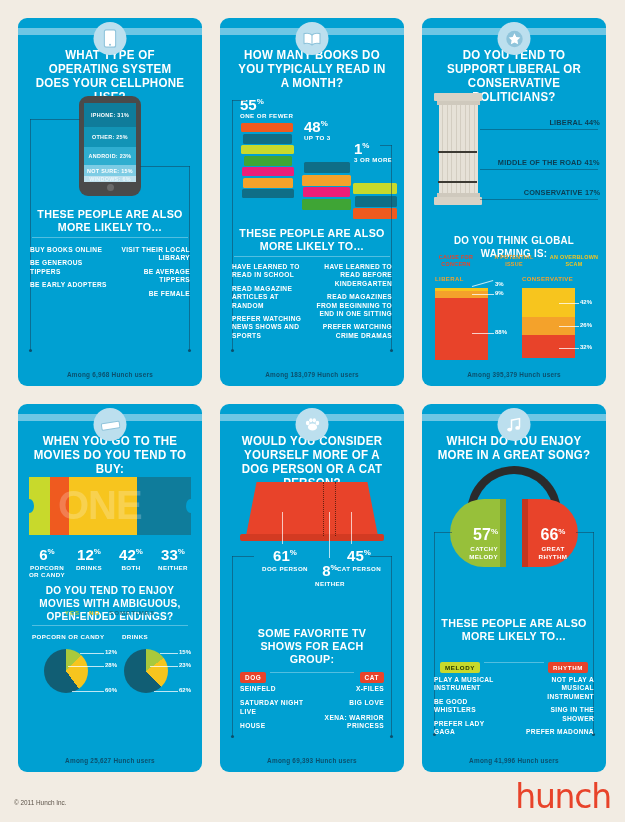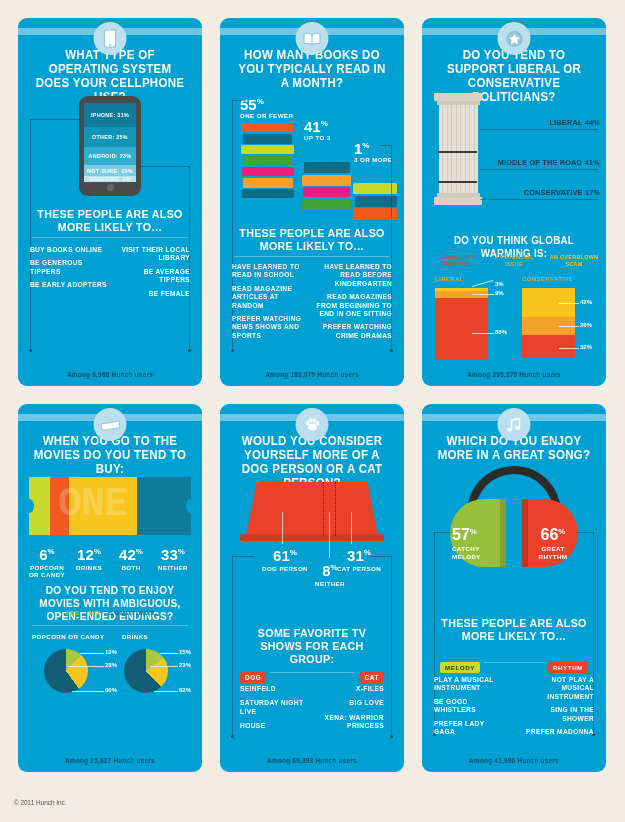--- a/index.html
+++ b/index.html
@@ -87,21 +87,21 @@
   .gwtitle { position:absolute; font-size:6px; font-weight:bold; letter-spacing:.4px; }
   .lead { position:absolute; height:1px; background:rgba(255,255,255,.75); }
   .leadval { position:absolute; font-size:6px; font-weight:bold; color:#fff; }
 
   
   .ticket { position:absolute; left:11px; top:73px; height:58px; width:162px; display:flex; }
   .tkseg { height:100%; }
   .notch { position:absolute; width:9px; height:14px; background:#00A0D2; border-radius:50%; }
   .ticketword { position:absolute; left:40px; top:72px; font-size:40px; font-weight:bold;
      color:rgba(255,255,255,.22); letter-spacing:-1px; line-height:58px;
-     font-family:Liberation Mono, monospace; }
+     font-family:Liberation Sans, sans-serif; }
   .tkstats { position:absolute; top:140px; left:8px; right:8px; display:flex; }
   .tkstats > div { flex:1; text-align:center; }
   .legendrow { position:absolute; top:205px; width:100%; text-align:center; font-size:6.2px; font-weight:bold; letter-spacing:1px; }
   .pieblock { position:absolute; }
   .pie { width:44px; height:44px; border-radius:50%; }
   .pielbl { position:absolute; font-size:6.2px; font-weight:bold; letter-spacing:.4px; }
 
   
   .bowl { position:absolute; left:26px; top:78px; width:132px; height:54px;
      background:#E8432A; clip-path:polygon(8% 0,92% 0,100% 100%,0 100%); }
@@ -194,21 +194,21 @@
       <div class="book" style="height:9px;background:#EF5A1F;width:52px"></div>
       <div class="book" style="height:10px;background:#0F6E87;width:49px;margin-left:2px"></div>
       <div class="book" style="height:9px;background:#C8D92C;width:53px"></div>
       <div class="book" style="height:10px;background:#3FA535;width:48px;margin-left:3px"></div>
       <div class="book" style="height:9px;background:#EC1E79;width:52px;margin-left:1px"></div>
       <div class="book" style="height:10px;background:#F4A22B;width:50px;margin-left:2px"></div>
       <div class="book" style="height:9px;background:#0F6E87;width:52px;margin-left:1px"></div>
     </div>
 
     <div style="position:absolute; left:84px; top:98px;">
-      <div class="pctbig"><span>41</span><sup>%</sup></div>
+      <div class="pctbig"><span>48</span><sup>%</sup></div>
       <div class="pctlbl">UP TO 3</div>
     </div>
     <div class="bookstack" style="left:82px; top:144px; width:48px;">
       <div class="book" style="height:11px;background:#0F6E87;width:46px;margin-left:2px"></div>
       <div class="book" style="height:11px;background:#F4A22B;width:49px"></div>
       <div class="book" style="height:10px;background:#EC1E79;width:47px;margin-left:1px"></div>
       <div class="book" style="height:11px;background:#3FA535;width:49px"></div>
     </div>
 
     <div style="position:absolute; left:134px; top:120px;">
@@ -409,21 +409,21 @@
     </div>
 
     <div class="lead" style="left:109px; top:108px; width:1px; height:46px; background:rgba(255,255,255,.7);"></div>
     <div style="position:absolute; left:86px; top:156px; width:48px; text-align:center;">
       <div class="pctbig"><span>8</span><sup>%</sup></div>
       <div class="pctlbl" style="margin-top:2px">NEITHER</div>
     </div>
 
     <div class="lead" style="left:131px; top:108px; width:1px; height:32px; background:rgba(255,255,255,.7);"></div>
     <div style="position:absolute; left:112px; top:141px; width:54px; text-align:center;">
-      <div class="pctbig"><span>31</span><sup>%</sup></div>
+      <div class="pctbig"><span>45</span><sup>%</sup></div>
       <div class="pctlbl" style="margin-top:2px; line-height:8px;">CAT PERSON</div>
     </div>
 
     <div class="bracket" style="left:12px; top:152px; width:22px; height:1px; background:rgba(20,70,95,.55);"></div>
     <div class="bracket" style="left:12px; top:152px; width:1px; height:180px; background:rgba(20,70,95,.55);"></div>
     <div class="dot" style="left:11px; top:331px;"></div>
     <div class="bracket" style="left:150px; top:152px; width:22px; height:1px; background:rgba(20,70,95,.55);"></div>
     <div class="bracket" style="left:171px; top:152px; width:1px; height:180px; background:rgba(20,70,95,.55);"></div>
     <div class="dot" style="left:170px; top:331px;"></div>
 
@@ -459,21 +459,21 @@
           <ellipse cx="3.1" cy="12.6" rx="2.4" ry="1.9" fill="#fff"></ellipse>
           <ellipse cx="11.1" cy="10.9" rx="2.4" ry="1.9" fill="#fff"></ellipse>
         </svg>
     </div>
     <h2>WHICH DO YOU ENJOY MORE IN A GREAT SONG?</h2>
 
     <div class="hpband"></div>
     <div class="earL"></div>
     <div class="earR"></div>
 
-    <div style="position:absolute; left:30px; top:120px; width:46px; text-align:left;">
+    <div style="position:absolute; left:30px; top:120px; width:46px; text-align:right;">
       <div class="pctbig" style="font-size:16px"><span>57</span><sup>%</sup></div>
       <div class="pctlbl" style="margin-top:3px; line-height:8px;">CATCHY MELODY</div>
     </div>
     <div style="position:absolute; right:30px; top:120px; width:46px; text-align:center;">
       <div class="pctbig" style="font-size:16px"><span>66</span><sup>%</sup></div>
       <div class="pctlbl" style="margin-top:3px; line-height:8px;">GREAT RHYTHM</div>
     </div>
 
     <div class="bracket" style="left:12px; top:128px; width:18px; height:1px; background:rgba(20,70,95,.55);"></div>
     <div class="bracket" style="left:12px; top:128px; width:1px; height:202px; background:rgba(20,70,95,.55);"></div>
@@ -503,13 +503,14 @@
       <div>PREFER MADONNA</div>
     </div>
 
     <div class="footnote">Among 41,996 Hunch users</div>
   </div>
 
 </div>
 
 <div class="footerbar">
   <div class="copy">© 2011 Hunch Inc.</div>
+  <div class="hunch">hunch</div>
 </div>
 
 </body></html>

